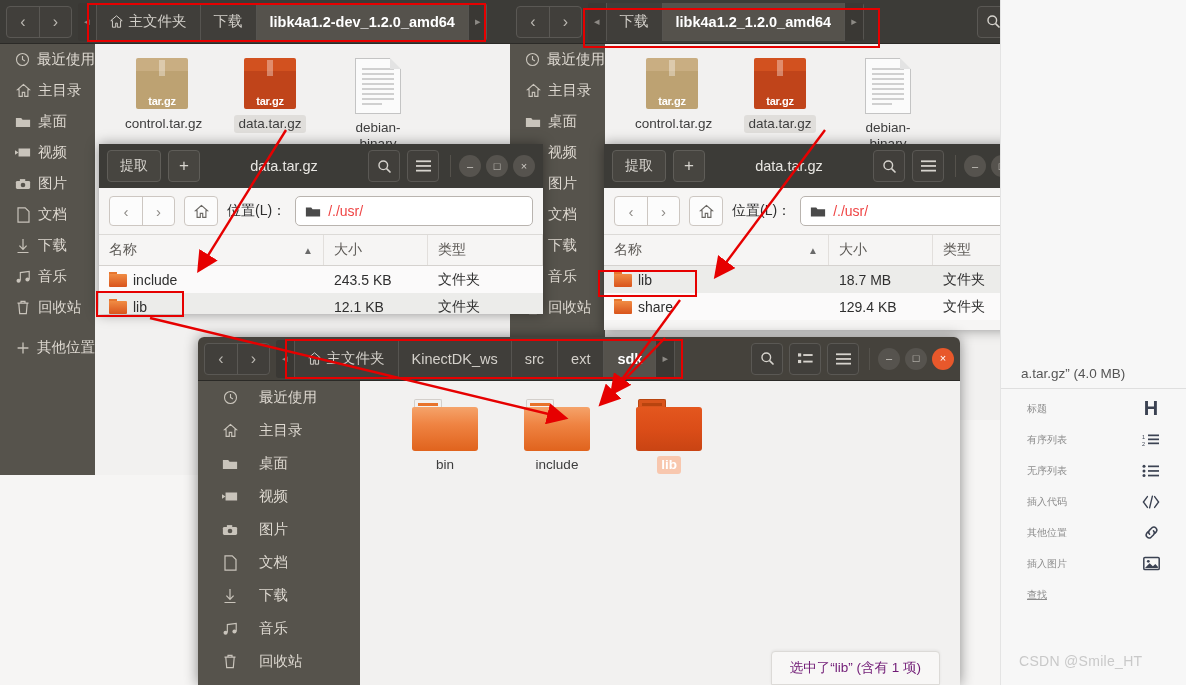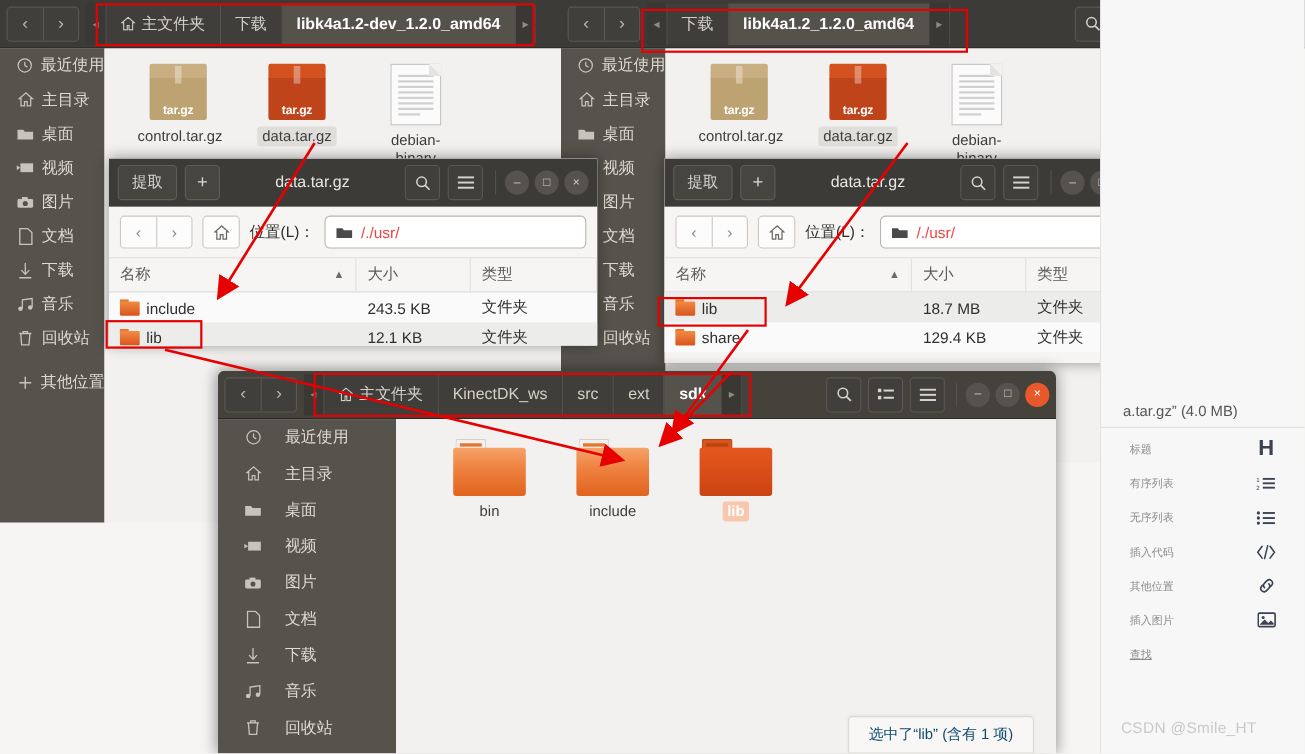--- a/index.html
+++ b/index.html
@@ -123,21 +123,21 @@
   .fr-cols > div { padding:6px 10px; border-right:1px solid #e2dfdc; display:flex; align-items:center; gap:6px;}
   .fr-rows { background:#fbfafa; font-size:14px; color:#2f2f2f;}
   .fr-row { display:flex; height:27px; align-items:center; }
   .fr-row.alt { background:#ececea;}
   .fr-row > div{ padding:0 10px; display:flex; align-items:center; gap:6px; overflow:hidden; white-space:nowrap;}
 
   .c-name{width:225px;} .c-size{width:104px;} .c-type{width:115px;}
 
   
   .statusbar { position:absolute; left:578px; bottom:8px; background:#f8f7f6; border:1px solid #dcdad7;
-               border-radius:4px 4px 0 0; padding:7px 18px; font-size:13.5px; color:#0c4a6e;
+               border-radius:4px 4px 0 0; padding:7px 18px; font-size:13.5px; color:#701a75;
                box-shadow:0 -1px 3px rgba(0,0,0,.06);}
 
   
   #editor-panel { position:absolute; right:0; top:0; width:186px; height:685px; background:#f7f7f7;
                   border-left:1px solid #e4e4e4; }
   .ed-sep { position:absolute; left:0; right:0; top:388px; border-top:1px solid #dfdfdf;}
   .ed-size { position:absolute; left:20px; top:366px; font-size:13.5px; color:#555; white-space:nowrap;}
   .ed-list { position:absolute; left:0; right:0; top:393px; }
   .ed-row { display:flex; align-items:center; justify-content:space-between; height:31px; padding:0 22px 0 26px;}
   .ed-row .t { font-size:10px; color:#8c8c8c;}

